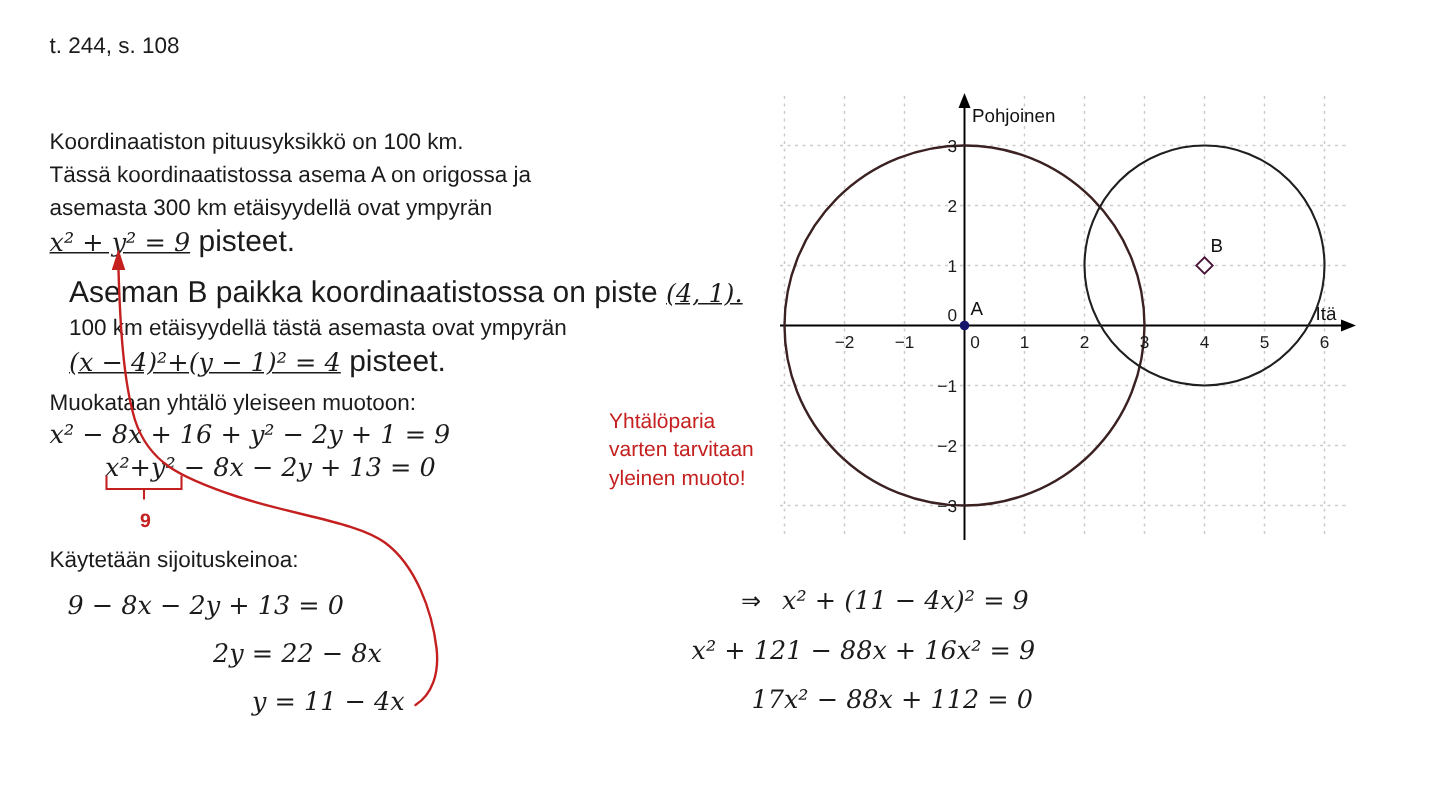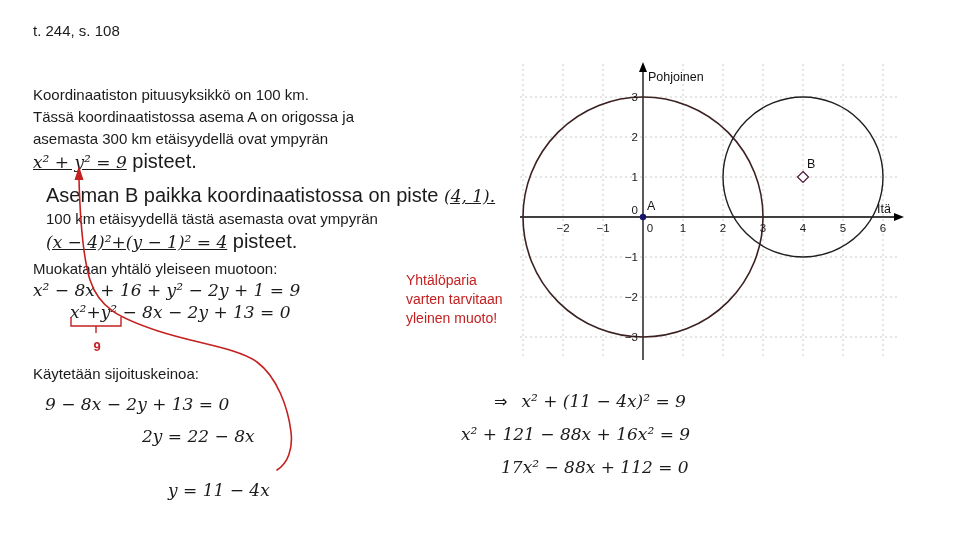--- a/index.html
+++ b/index.html
@@ -53,21 +53,21 @@
 
   <div class="abs red-note" style="left:378px;top:271px;margin-left:28px;">
     <div>Yhtälöparia</div>
     <div>varten tarvitaan</div>
     <div>yleinen muoto!</div>
   </div>
 
   <div class="abs t15" style="left:33px;top:363px;">Käytetään sijoituskeinoa:</div>
   <div class="abs eq" style="left:45px;top:394px;">9 − 8x − 2y + 13 = 0</div>
   <div class="abs eq" style="left:142px;top:426px;">2y = 22 − 8x</div>
-  <div class="abs eq" style="left:168px;top:458px;margin-top:22px;">y = 11 − 4x</div>
+  <div class="abs eq" style="left:168px;top:458px;">y = 11 − 4x</div>
 
   <div class="abs eq" style="left:494px;top:391px;">
     <span class="implies">⇒</span><span>x² + (11 − 4x)² = 9</span>
   </div>
   <div class="abs eq" style="left:461px;top:424px;font-style:italic;">x² + 121 − 88x + 16x² = 9</div>
   <div class="abs eq" style="left:501px;top:457px;">17x² − 88x + 112 = 0</div>
 
   <svg class="abs" style="left:500px;top:50px;" width="420" height="315" viewBox="0 0 420 315">
 
     <g stroke="#cccccc" stroke-width="1" stroke-dasharray="2 3">

